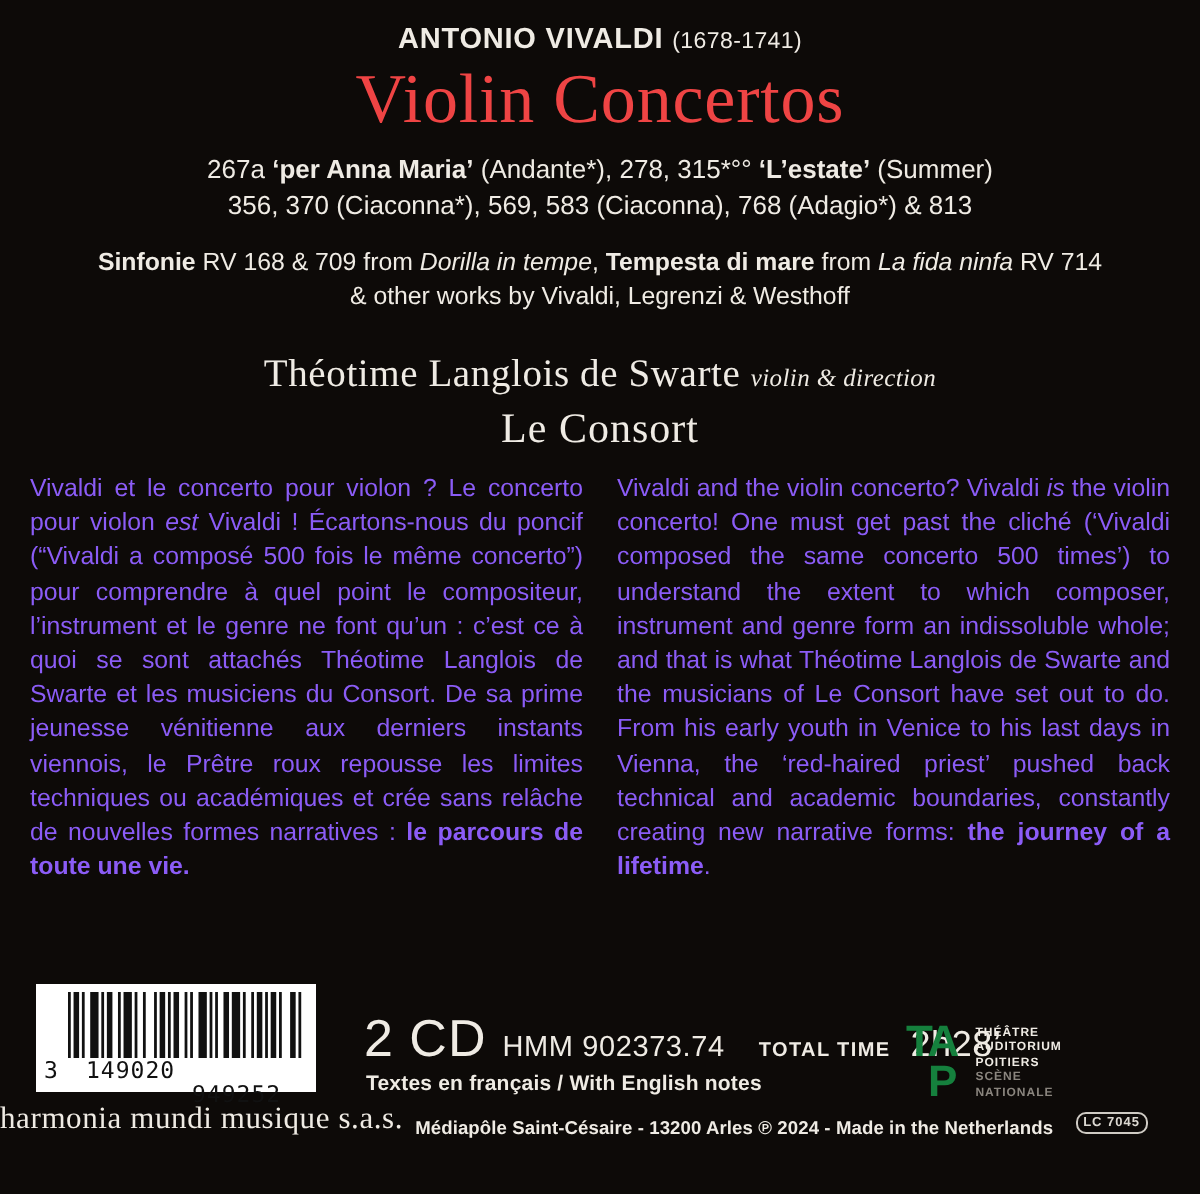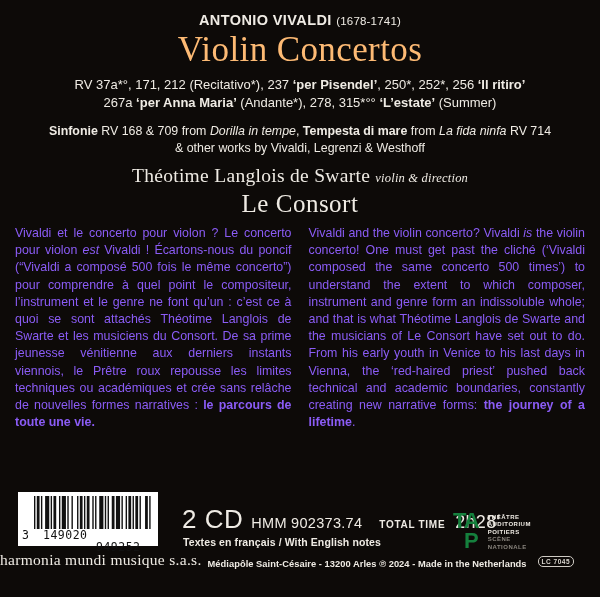--- a/index.html
+++ b/index.html
@@ -13,34 +13,34 @@
     -webkit-font-smoothing:antialiased;
   }
   .center{text-align:center;}
   .seg-b{font-weight:700;}
   .seg-i{font-style:italic;}
 
   .header-composer{margin-top:11px;font-size:14.5px;line-height:18px;font-weight:600;letter-spacing:.4px;}
   .header-composer .dates{font-size:11.5px;font-weight:400;letter-spacing:.2px;}
   .album-title{
     margin:2px 0 0;font-family:"Liberation Serif",serif;font-weight:400;
-    font-size:35px;line-height:36px;letter-spacing:.4px;color:#fdba74;
+    font-size:35px;line-height:36px;letter-spacing:.4px;color:#ef4444;
   }
 
   .works{margin-top:8px;font-size:13px;line-height:17.5px;}
   .works p{margin:0;}
   .sinfonie{margin-top:12px;font-size:12.4px;line-height:16.5px;}
   .sinfonie p{margin:0;}
   .premiere-notes{margin-top:9px;font-size:8.8px;line-height:11px;font-weight:700;letter-spacing:.25px;color:#e2ded7;}
   .premiere-notes p{margin:0;}
 
-  .artists{margin-top:8px;font-family:"Liberation Serif",serif;}
+  .artists{margin-top:20px;font-family:"Liberation Serif",serif;}
   .artist-line{font-size:19.5px;line-height:23px;letter-spacing:.3px;}
   .artist-role{font-size:12.5px;font-style:italic;letter-spacing:.2px;}
-  .ensemble-line{font-size:25px;line-height:23px;margin-top:2px;letter-spacing:.5px;}
+  .ensemble-line{font-size:21px;line-height:23px;margin-top:2px;letter-spacing:.5px;}
 
   .liner-notes{
     display:flex;gap:17px;padding:0 15px;margin-top:10px;
     font-size:12.4px;line-height:17.2px;text-align:justify;color:#8b5cf6;
   }
   .liner-notes p{margin:0;flex:1;}
 
   
   .barcode-box{position:absolute;left:18px;top:492px;width:140px;height:54px;background:#ffffff;}
   .barcode-bars{position:absolute;left:16px;top:4px;width:118px;height:33px;}
@@ -78,22 +78,22 @@
 <div class="cover">
 
   <div class="header-composer center">
     <span>ANTONIO VIVALDI</span>
     <span class="dates">(1678-1741)</span>
   </div>
 
   <h1 class="album-title center">Violin Concertos</h1>
 
   <div class="works center">
-    <p><span>RV 37a*°, 171, 212 (Recitativo*), 237 </span><span class="seg-b">‘per Pisendel’</span><span>, 250*, 252*, 256 </span><span class="seg-b">‘Il ritiro’</span></p>
     <p><span>267a </span><span class="seg-b">‘per Anna Maria’</span><span> (Andante*), 278, 315*°° </span><span class="seg-b">‘L’estate’</span><span> (Summer)</span></p>
+    <p><span>356, 370 (Ciaconna*), 569, 583 (Ciaconna), 768 (Adagio*) &amp; 813</span></p>
   </div>
 
   <div class="sinfonie center">
     <p><span class="seg-b">Sinfonie</span><span> RV 168 &amp; 709 from </span><span class="seg-i">Dorilla in tempe</span><span>, </span><span class="seg-b">Tempesta di mare</span><span> from </span><span class="seg-i">La fida ninfa</span><span> RV 714</span></p>
     <p><span>&amp; other works by Vivaldi, Legrenzi &amp; Westhoff</span></p>
   </div>
 
 
   <div class="artists center">
     <div class="artist-line">

